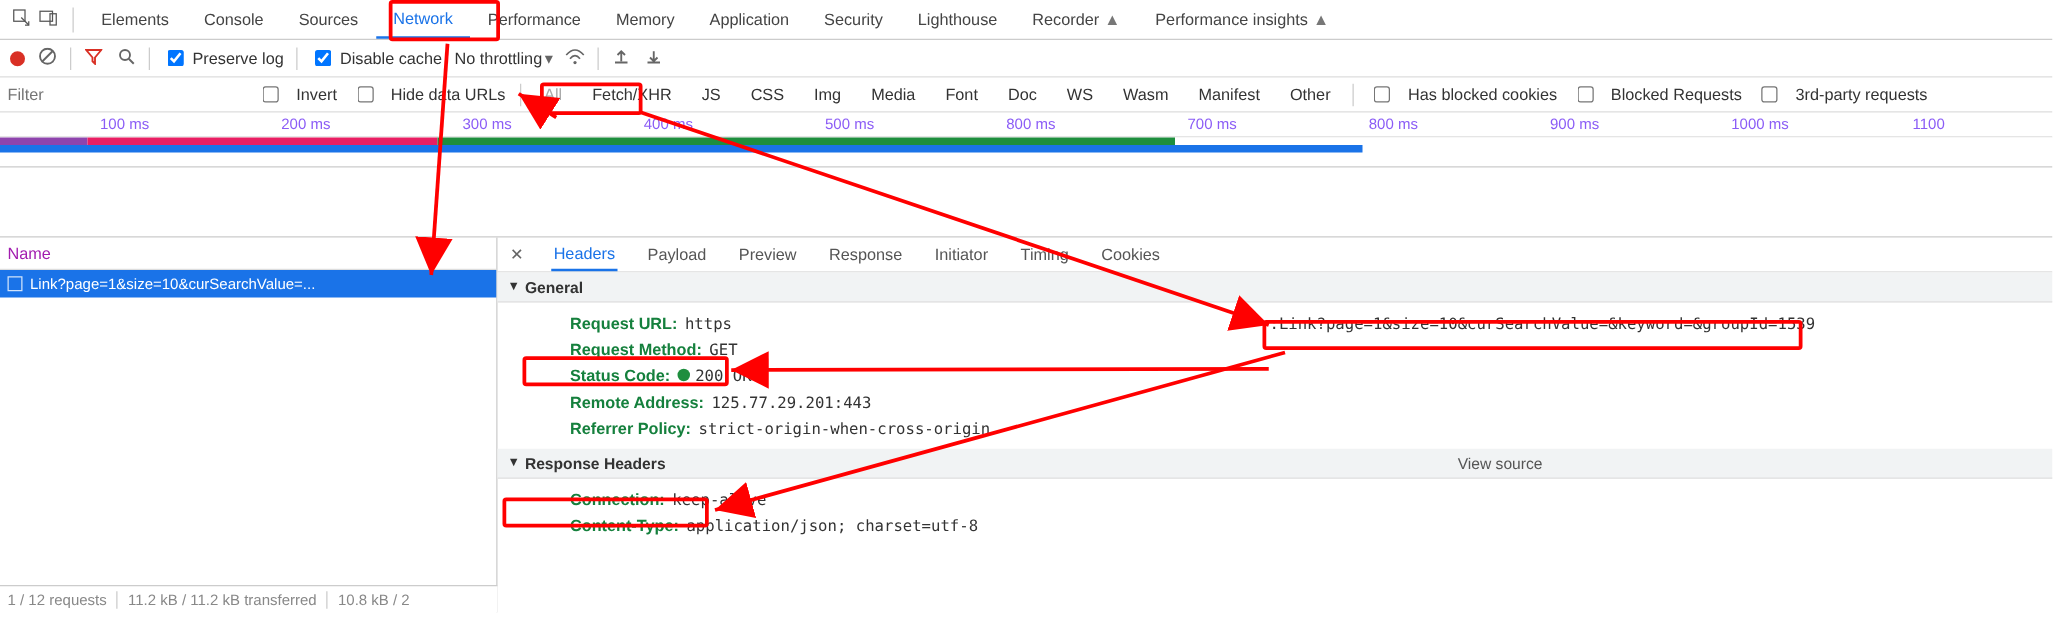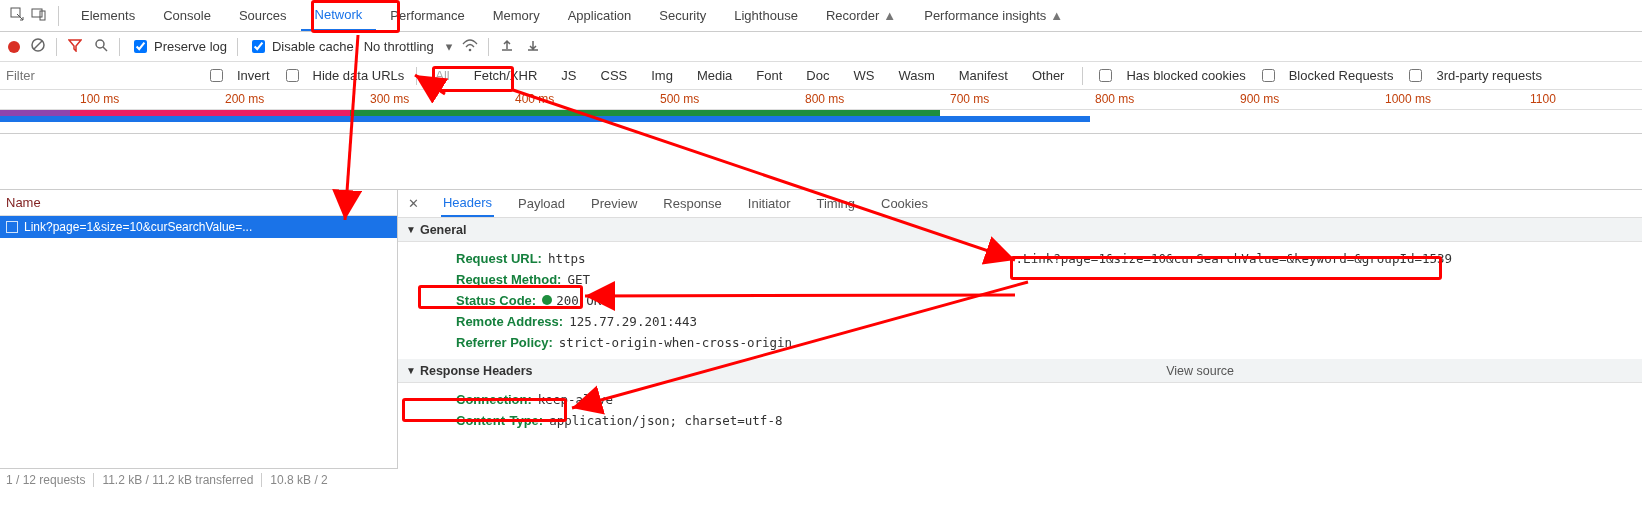--- a/index.html
+++ b/index.html
@@ -60,21 +60,21 @@
     border-radius: 50%;
     background: #d93025;
     cursor: pointer;
   }
   .toolbar .tool-icon {
     color: #666; cursor: pointer;
     width: 16px; text-align: center;
   }
   .toolbar .tvsep { width:1px; height:18px; background:#ccc; }
   .toolbar label { display:flex; align-items:center; gap:4px; cursor:pointer; color:#333; }
-  .toolbar .throttling { display:flex; align-items:center; gap:12px;}
+  .toolbar .throttling { display:flex; align-items:center; gap:2px;}
   .toolbar .caret { color:#666; }
   .toolbar .net-icon { color:#666; }
 
   
   .filter-row {
     display:flex;
     align-items:center;
     gap:12px;
     border-bottom:1px solid #ddd;
     height:28px;
@@ -96,21 +96,21 @@
   }
   .type-pill.active { color:#aaa; }
 
   
   .ruler {
     height:20px;
     border-bottom:1px solid #ddd;
     display:flex;
     align-items:flex-end;
     font-size:12px;
-    color:#c2410c;
+    color:#8b5cf6;
     position:relative;
   }
   .ruler .tick {
     position:absolute;
     top:2px;
     text-align:center;
   }
 
   
   .overview {
@@ -143,21 +143,21 @@
     width:398px;
     border-right:1px solid #ccc;
     display:flex;
     flex-direction:column;
   }
   .left-header {
     height:26px;
     display:flex;
     align-items:center;
     padding-left:6px;
-    color:#7f1d1d;
+    color:#a21caf;
     border-bottom:1px solid #ddd;
     font-weight:400;
   }
   .request-row {
     height:22px;
     background:#1a73e8;
     color:#fff;
     display:flex;
     align-items:center;
     gap:6px;

